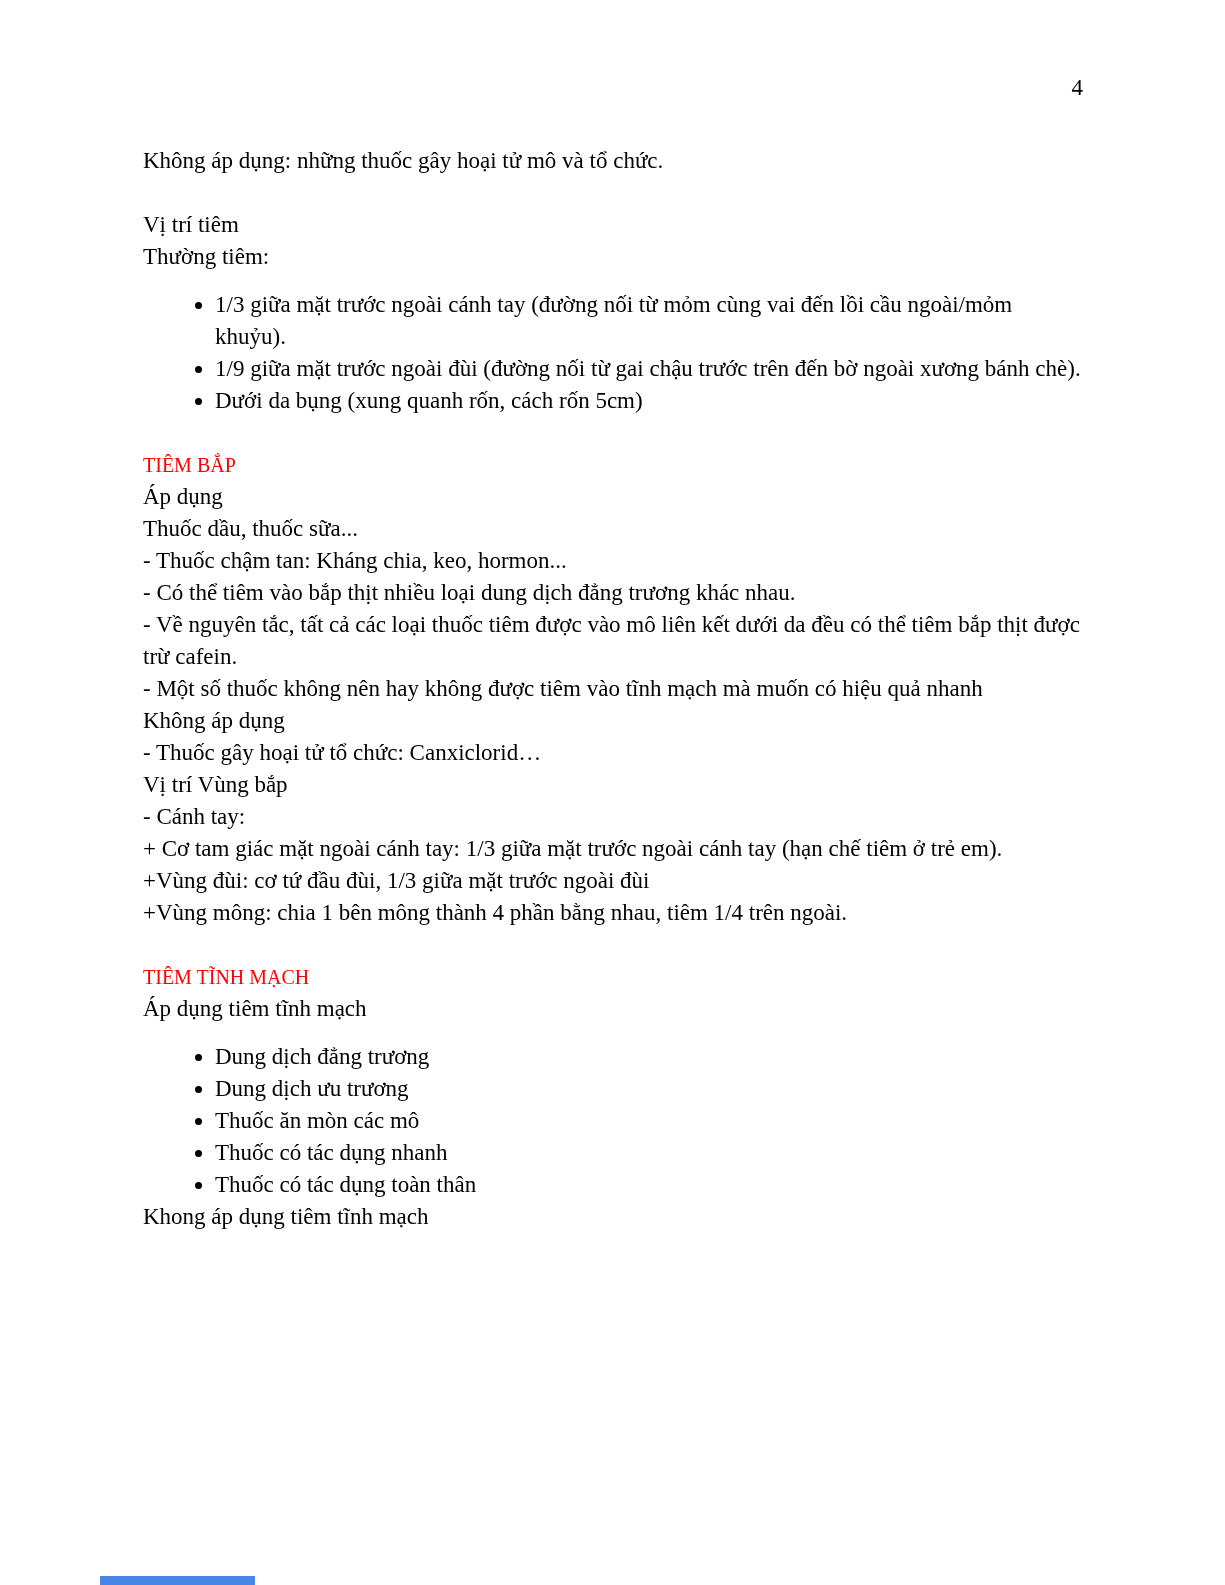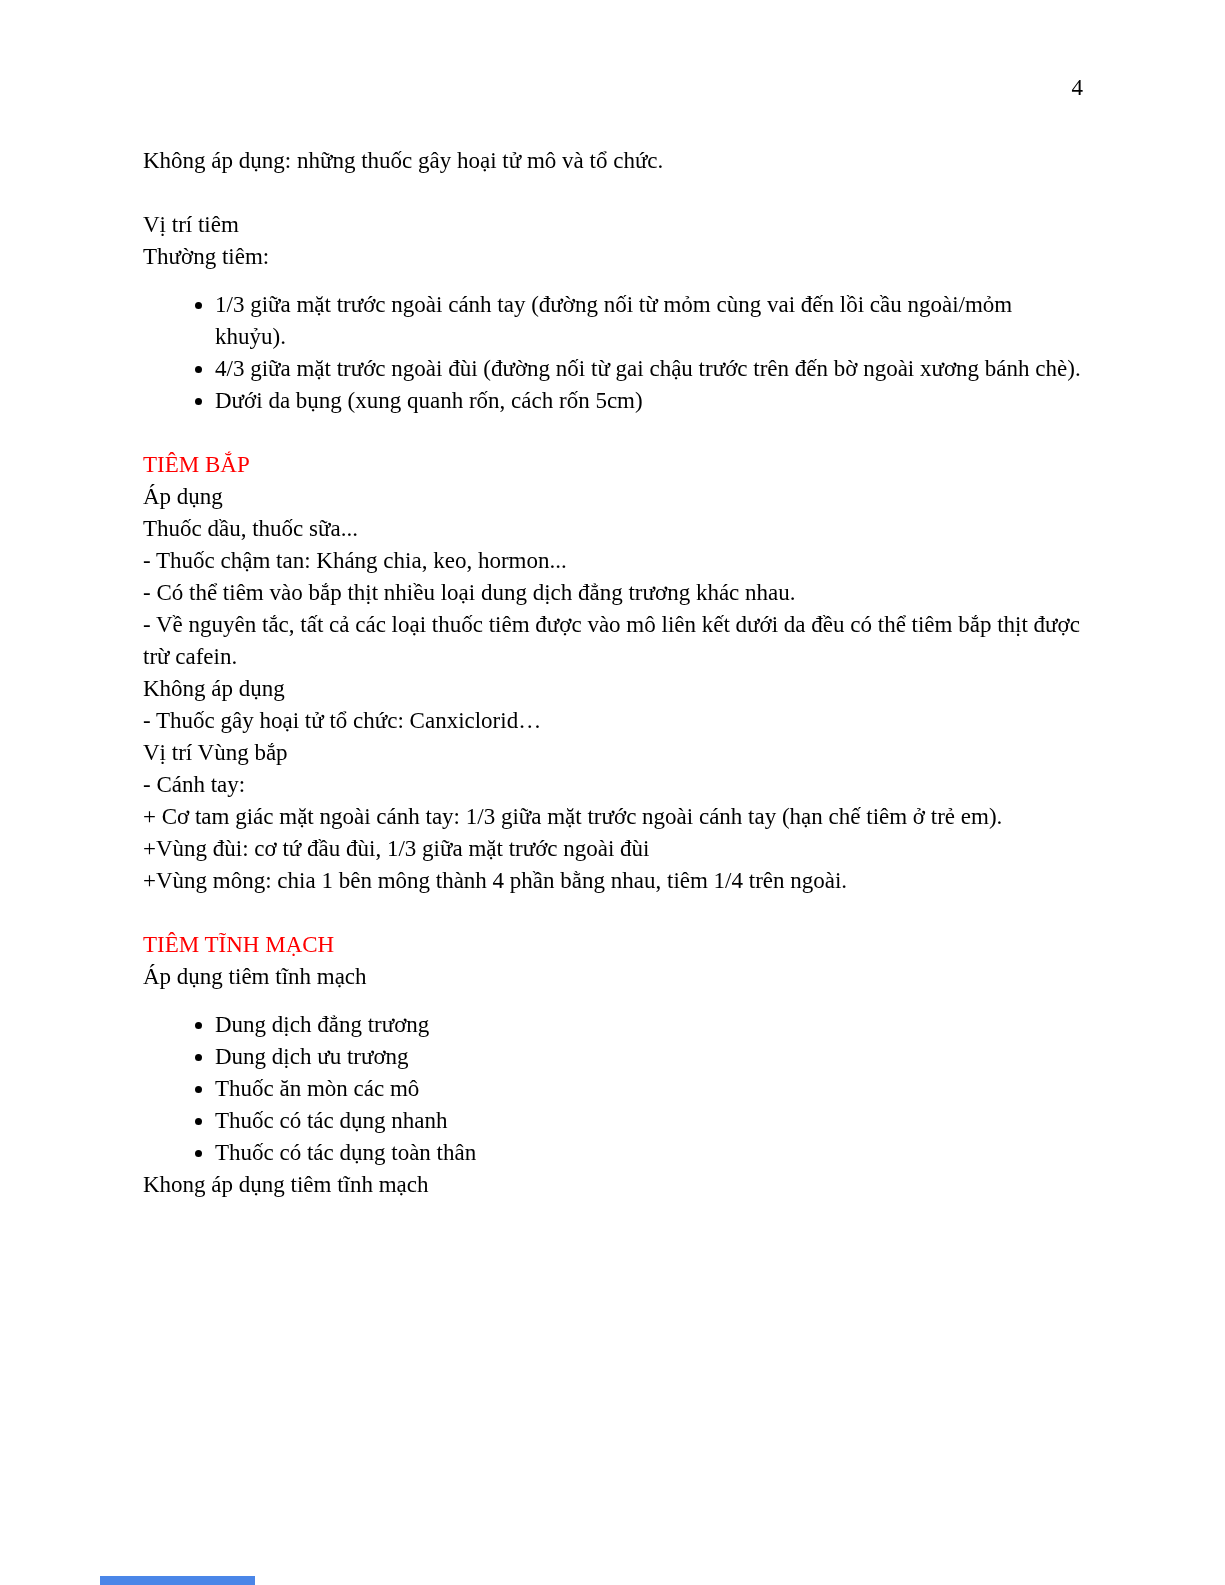--- a/index.html
+++ b/index.html
@@ -33,21 +33,21 @@
   .para { white-space: pre-wrap; }
   .spacer { height: 32px; }
   ul.bullets {
     list-style: disc;
     padding-left: 72px;
     margin-top: 16px;
   }
   ul.bullets li { white-space: pre-wrap; }
   .red-heading {
     color: var(--heading_red, #ff0000);
-    font-size: 23px;
+    font-size: 20px;
     font-weight: normal;
   }
   .bottom-bar {
     position: absolute;
     left: 100px;
     bottom: 0;
     width: 155px;
     height: 9px;
     background: var(--bottom_bar_blue, #4a86e8);
   }
@@ -63,32 +63,33 @@
 
     <p class="para">Không áp dụng: những thuốc gây hoại tử mô và tổ chức.</p>
 
     <div class="spacer"></div>
 
     <p class="para">Vị trí tiêm</p>
     <p class="para">Thường tiêm:</p>
 
     <ul class="bullets">
       <li>1/3 giữa mặt trước ngoài cánh tay (đường nối từ mỏm cùng vai đến lồi cầu ngoài/mỏm khuỷu).</li>
-      <li>4/3 giữa mặt trước ngoài đùi (đường nối từ gai chậu trước trên đến bờ ngoài xương bánh chè).</li>
+      <li>1/9 giữa mặt trước ngoài đùi (đường nối từ gai chậu trước trên đến bờ ngoài xương bánh chè).</li>
       <li>Dưới da bụng (xung quanh rốn, cách rốn 5cm)</li>
     </ul>
 
     <div class="spacer"></div>
 
     <h2 class="red-heading">TIÊM BẮP</h2>
     <p class="para">Áp dụng</p>
     <p class="para">Thuốc dầu, thuốc sữa...</p>
     <p class="para">- Thuốc chậm tan: Kháng chia, keo, hormon...</p>
     <p class="para">- Có thể tiêm vào bắp thịt nhiều loại dung dịch đẳng trương khác nhau.</p>
     <p class="para">- Về nguyên tắc, tất cả các loại thuốc tiêm được vào mô liên kết dưới da đều có thể tiêm bắp thịt được trừ cafein.</p>
+    <p class="para">- Một số thuốc không nên hay không được tiêm vào tĩnh mạch mà muốn có hiệu quả nhanh</p>
     <p class="para">Không áp dụng</p>
     <p class="para">- Thuốc gây hoại tử tổ chức: Canxiclorid…</p>
     <p class="para">Vị trí Vùng bắp</p>
     <p class="para">- Cánh tay:</p>
     <p class="para">+ Cơ tam giác mặt ngoài cánh tay: 1/3 giữa mặt trước ngoài cánh tay (hạn chế tiêm ở trẻ em).</p>
     <p class="para">+Vùng đùi: cơ tứ đầu đùi, 1/3 giữa mặt trước ngoài đùi</p>
     <p class="para">+Vùng mông: chia 1 bên mông thành 4 phần bằng nhau, tiêm 1/4 trên ngoài.</p>
 
     <div class="spacer"></div>
 

